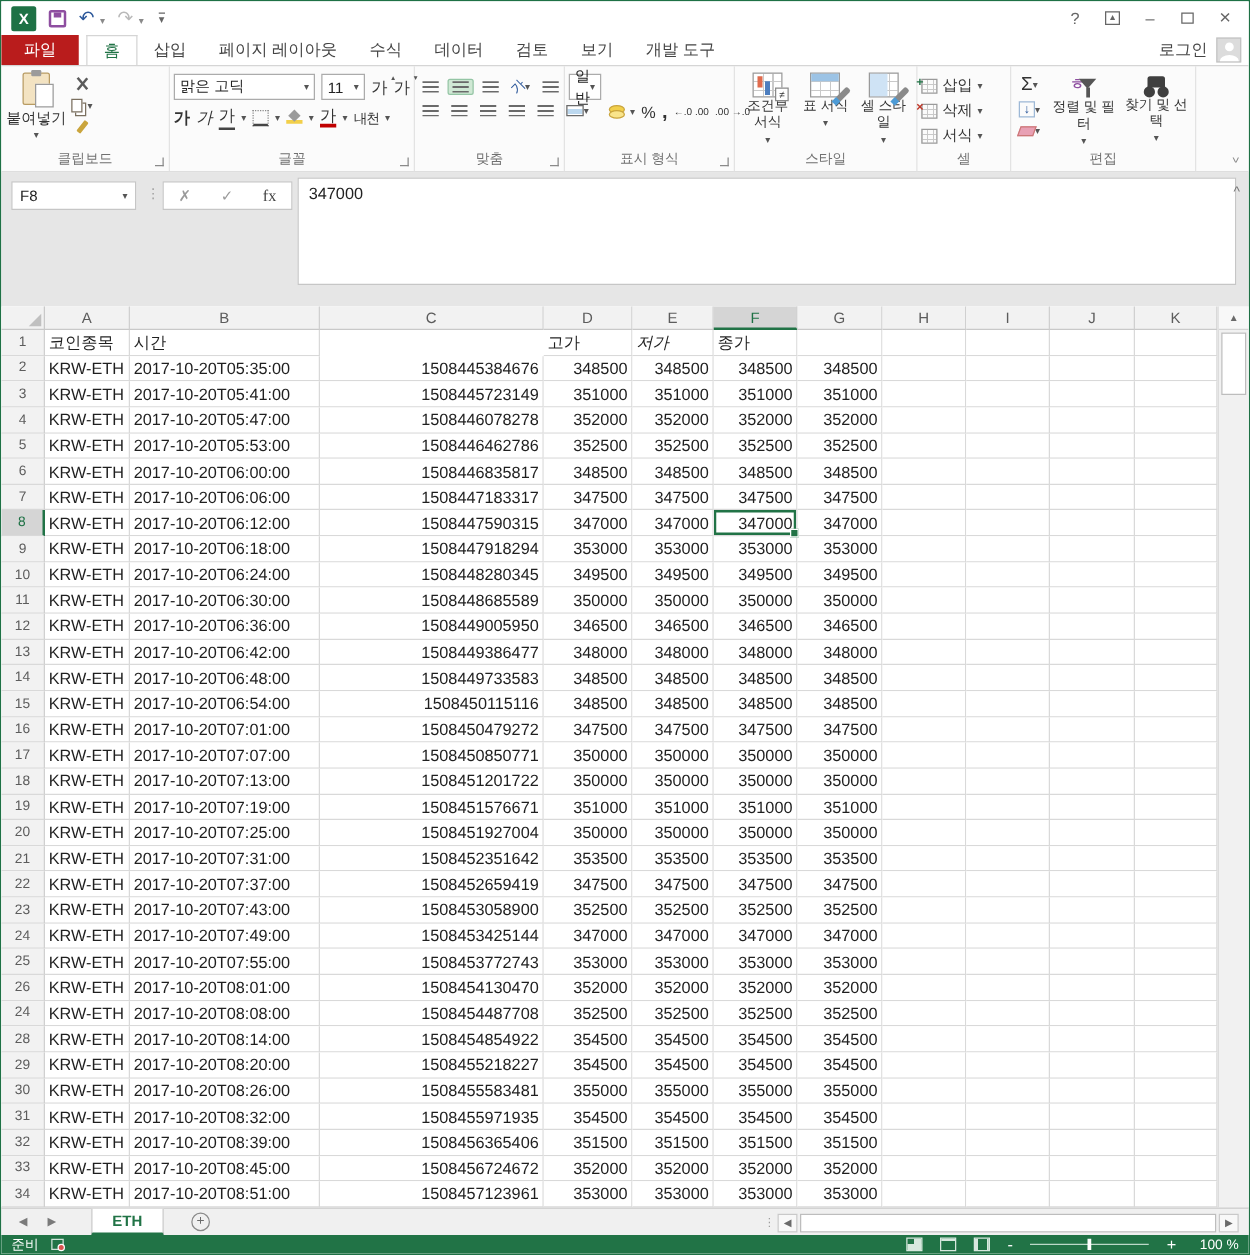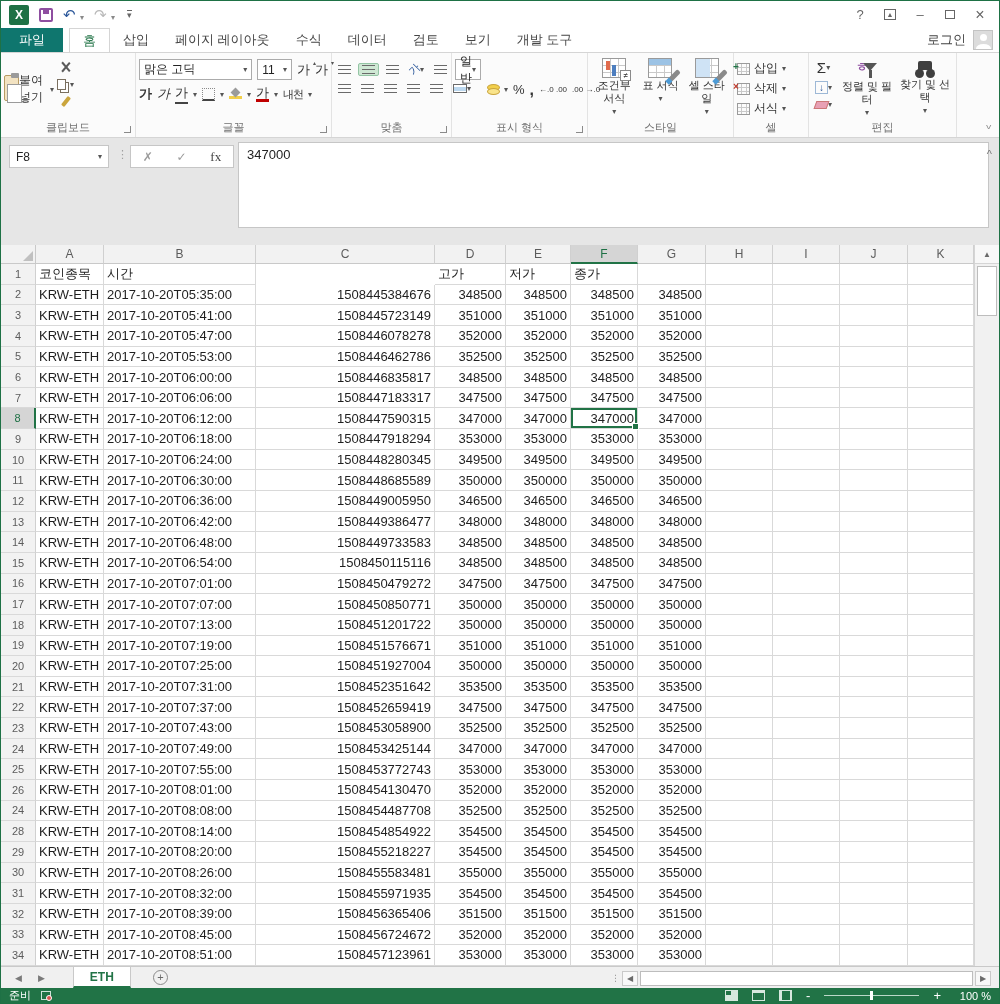--- a/index.html
+++ b/index.html
@@ -17,21 +17,21 @@
   .mini-caret { font-size:8px; color:#8a8a8a; }
   .qat-more { font-size:9px; color:#666; border-top:1px solid #666; line-height:8px; margin-left:2px; }
   .win-title { position:absolute; left:0; right:0; text-align:center; font-size:13px; color:#444; pointer-events:none; }
   .win-controls { margin-left:auto; display:flex; align-items:center; gap:4px; padding-right:6px; z-index:2; }
   .wc { width:26px; height:20px; display:flex; align-items:center; justify-content:center; color:#666; font-size:13px; }
   .wc-box { width:10px; height:9px; border:1px solid #666; }
   .ribbon-display-ic { width:12px; height:11px; border:1px solid #666; font-size:7px; color:#666; display:flex; align-items:center; justify-content:center; }
 
   
   .tabrow { height:24px; background:#fff; display:flex; align-items:flex-end; flex:0 0 auto; position:relative; }
-  .tab-file { background:#0f766e; color:#fff; font-size:13px; padding:4px 18px; height:24px; display:flex; align-items:center; margin-right:6px; }
+  .tab-file { background:#b91c1c; color:#fff; font-size:13px; padding:4px 18px; height:24px; display:flex; align-items:center; margin-right:6px; }
   .rtab { font-size:13px; color:#444; padding:4px 13px; height:24px; display:flex; align-items:center; }
   .rtab.active { color:#217346; background:#fff; border:1px solid #d5d5d5; border-bottom:none; }
   .login-area { margin-left:auto; display:flex; align-items:center; gap:7px; padding-right:6px; padding-bottom:2px; }
   .login-label { font-size:13px; color:#444; }
   .person { width:20px; height:20px; background:#dcdcdc; border:1px solid #c3c3c3; position:relative; overflow:hidden; }
   .person::before { content:''; position:absolute; top:3px; left:6px; width:7px; height:7px; border-radius:50%; background:#fff; }
   .person::after { content:''; position:absolute; bottom:-4px; left:2px; width:15px; height:9px; border-radius:50% 50% 0 0; background:#fff; }
 
   
   .ribbon { height:86px; background:#fbfbfb; border-top:1px solid #d5d5d5; border-bottom:1px solid #d5d5d5; display:flex; flex:0 0 auto; position:relative; }
@@ -39,21 +39,21 @@
   .rg-body { flex:1; display:flex; }
   .rg-label { height:17px; font-size:11px; color:#707070; text-align:center; position:relative; line-height:15px; }
   .launcher { position:absolute; right:1px; bottom:4px; width:7px; height:7px; border-right:1px solid #8a8a8a; border-bottom:1px solid #8a8a8a; }
   .caret { font-size:8px; color:#555; }
   .icbtn { display:inline-flex; align-items:center; justify-content:center; padding:1px 3px; border-radius:2px; }
   .selbtn { background:#cfe8d4; border:1px solid #94c5a5; }
   .ibars { display:inline-block; width:13px; height:9px; background:repeating-linear-gradient(to bottom,#6a6a6a 0 1.5px,transparent 1.5px 4px); }
   .krbtn { font-size:12px; color:#333; }
 
   
-  .paste-btn { width:50px; display:flex; align-items:center; font-size:12px; color:#333; padding-top:3px; }
+  .paste-btn { width:50px; display:flex; flex-direction:column; align-items:center; font-size:12px; color:#333; padding-top:3px; }
   .clipic { width:22px; height:26px; background:#f3e3c2; border:1px solid #b89b62; border-radius:2px; position:relative; margin-bottom:2px; }
   .clipic::before { content:''; position:absolute; top:-3px; left:6px; width:8px; height:5px; background:#9b9b9b; border-radius:1px; }
   .clipic::after { content:''; position:absolute; right:-4px; bottom:-3px; width:13px; height:17px; background:#fff; border:1px solid #9b9b9b; }
   .clip-col { display:flex; flex-direction:column; justify-content:flex-start; gap:4px; padding-top:5px; }
   .xcross { width:11px; height:12px; position:relative; display:inline-block; }
   .xcross::before,.xcross::after { content:''; position:absolute; left:5px; top:0; width:1.5px; height:12px; background:#5a5a5a; }
   .xcross::before { transform:rotate(40deg); } .xcross::after { transform:rotate(-40deg); }
   .copyic { width:9px; height:11px; border:1px solid #7a6f5f; background:#fff; box-shadow:3px 3px 0 -1px #fff,3px 3px 0 0 #7a6f5f; margin-right:4px; }
   .fmtbrush { width:4px; height:11px; background:#caa53d; border-radius:1px; transform:rotate(38deg); }
 
@@ -473,21 +473,21 @@
           <div class="colhdr" style="width: 67px;">I</div>
           <div class="colhdr" style="width: 68px;">J</div>
           <div class="colhdr" style="width: 66px;">K</div>
         </div>
         <div class="grow">
           <div class="rowhdr">1</div>
           <div class="cell" style="width: 68px;">코인종목</div>
           <div class="cell" style="width: 152px;">시간</div>
           <div class="cell" style="width: 179px; margin-top: 40px;">timestamp</div>
           <div class="cell" style="width: 71px;">고가</div>
-          <div class="cell" style="width: 65px;">저가</div>
+          <div class="cell" style="width: 65px; font-style: italic;">저가</div>
           <div class="cell" style="width: 67px;">종가</div>
           <div class="cell" style="width: 68px;"></div>
           <div class="cell" style="width: 67px;"></div>
           <div class="cell" style="width: 67px;"></div>
           <div class="cell" style="width: 68px;"></div>
           <div class="cell" style="width: 66px;"></div>
         </div>
         <div class="grow">
           <div class="rowhdr">2</div>
           <div class="cell" style="width: 68px;">KRW-ETH</div>

